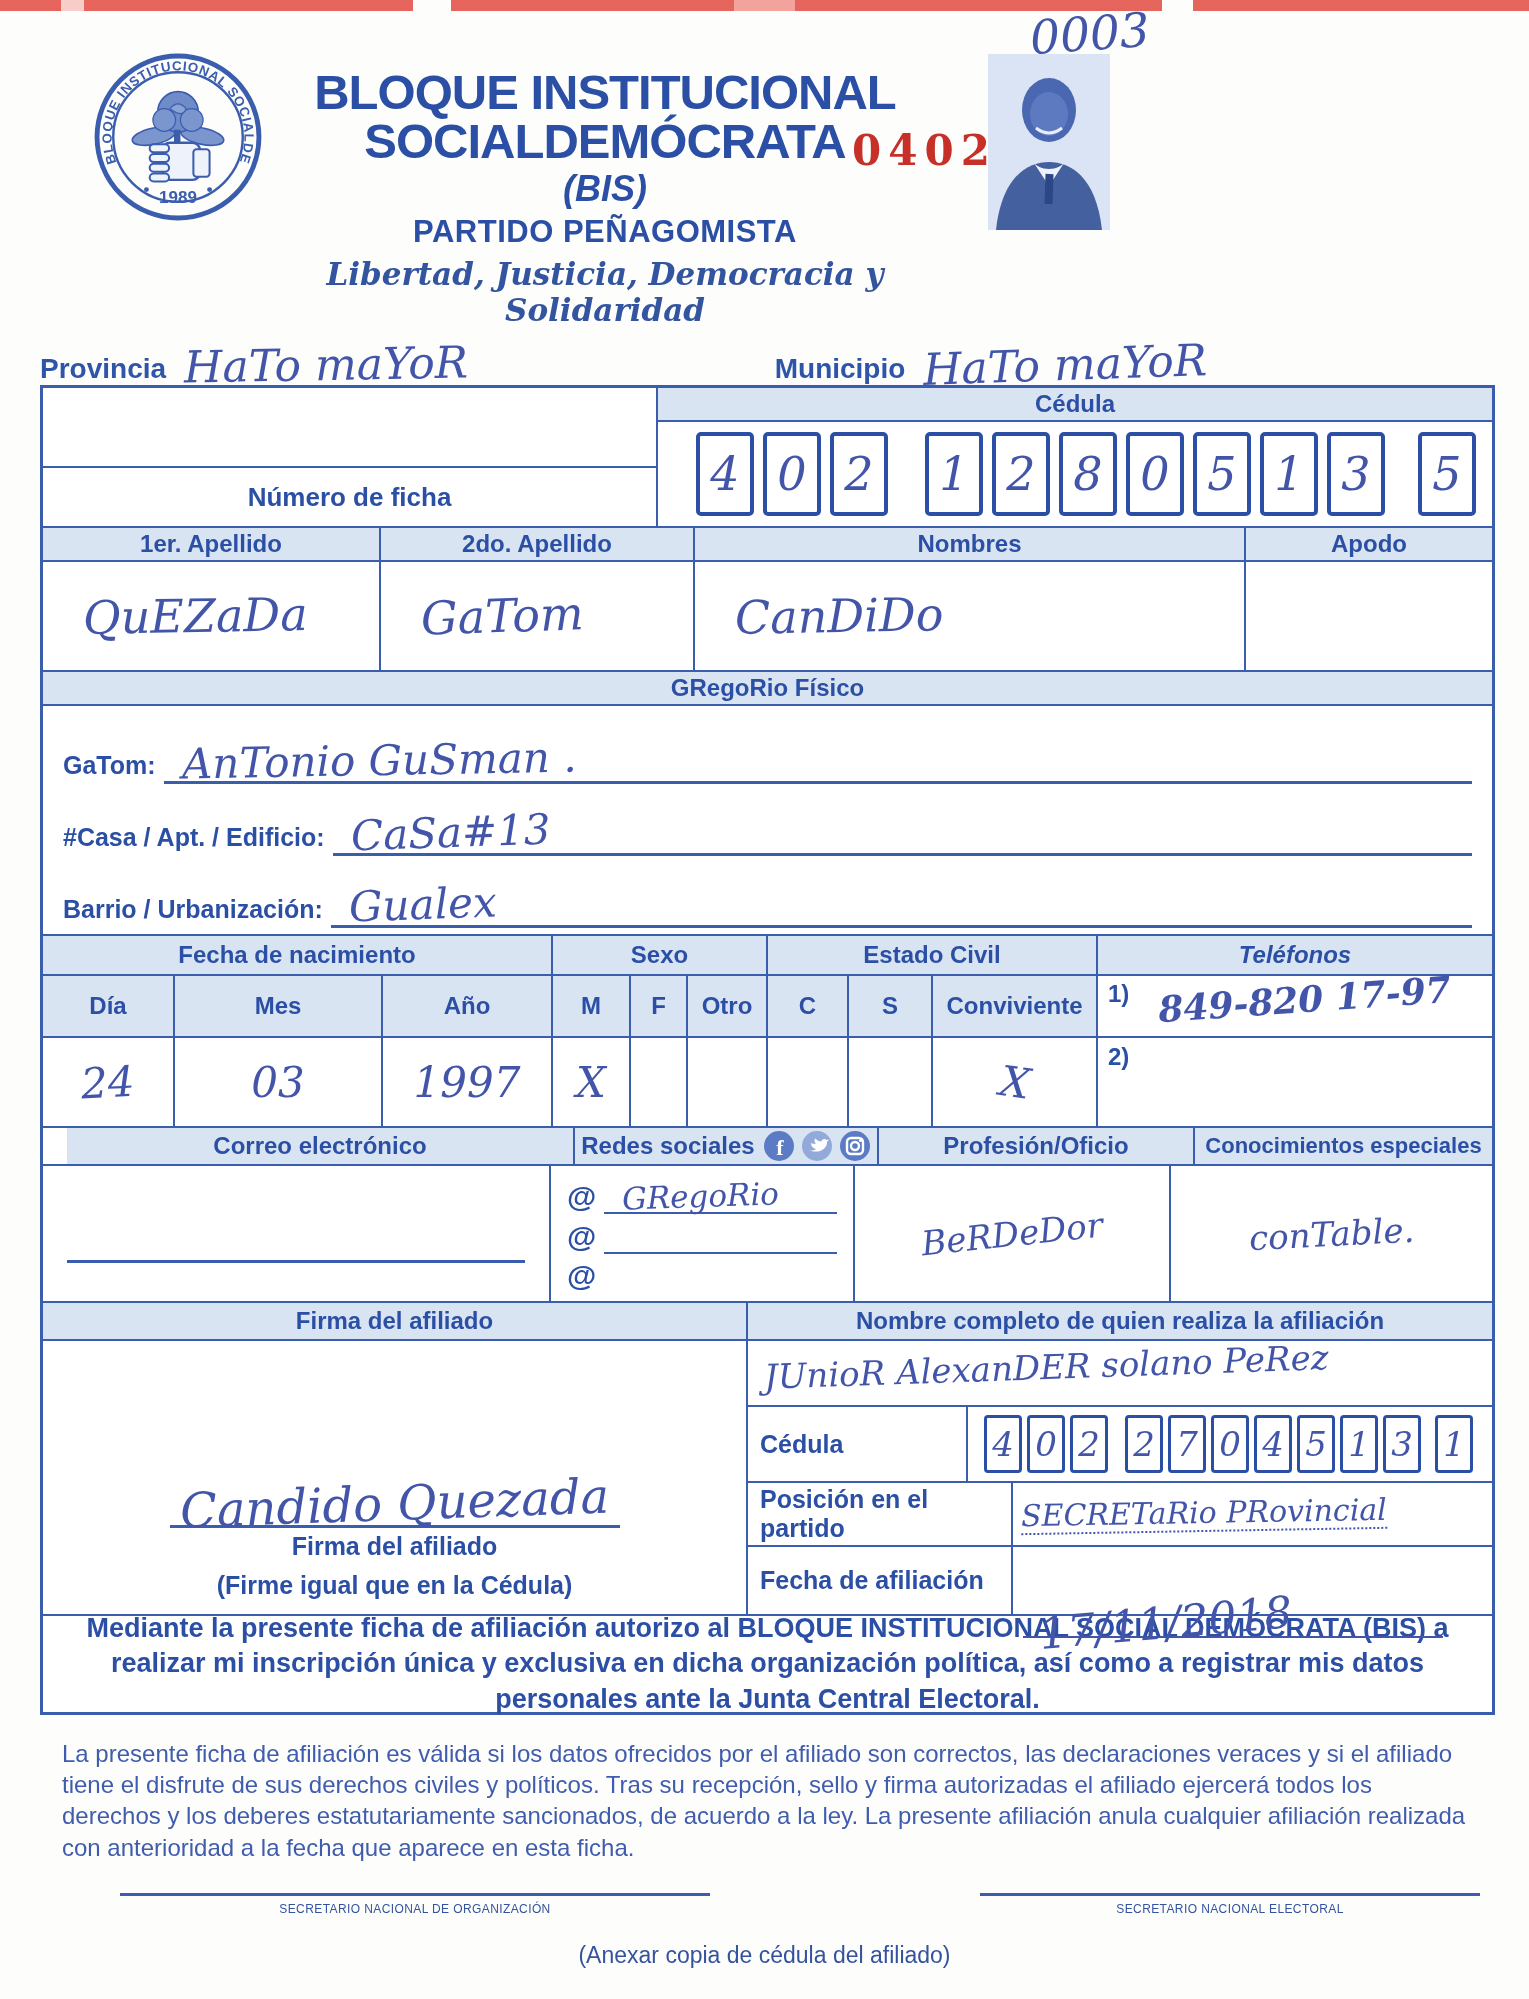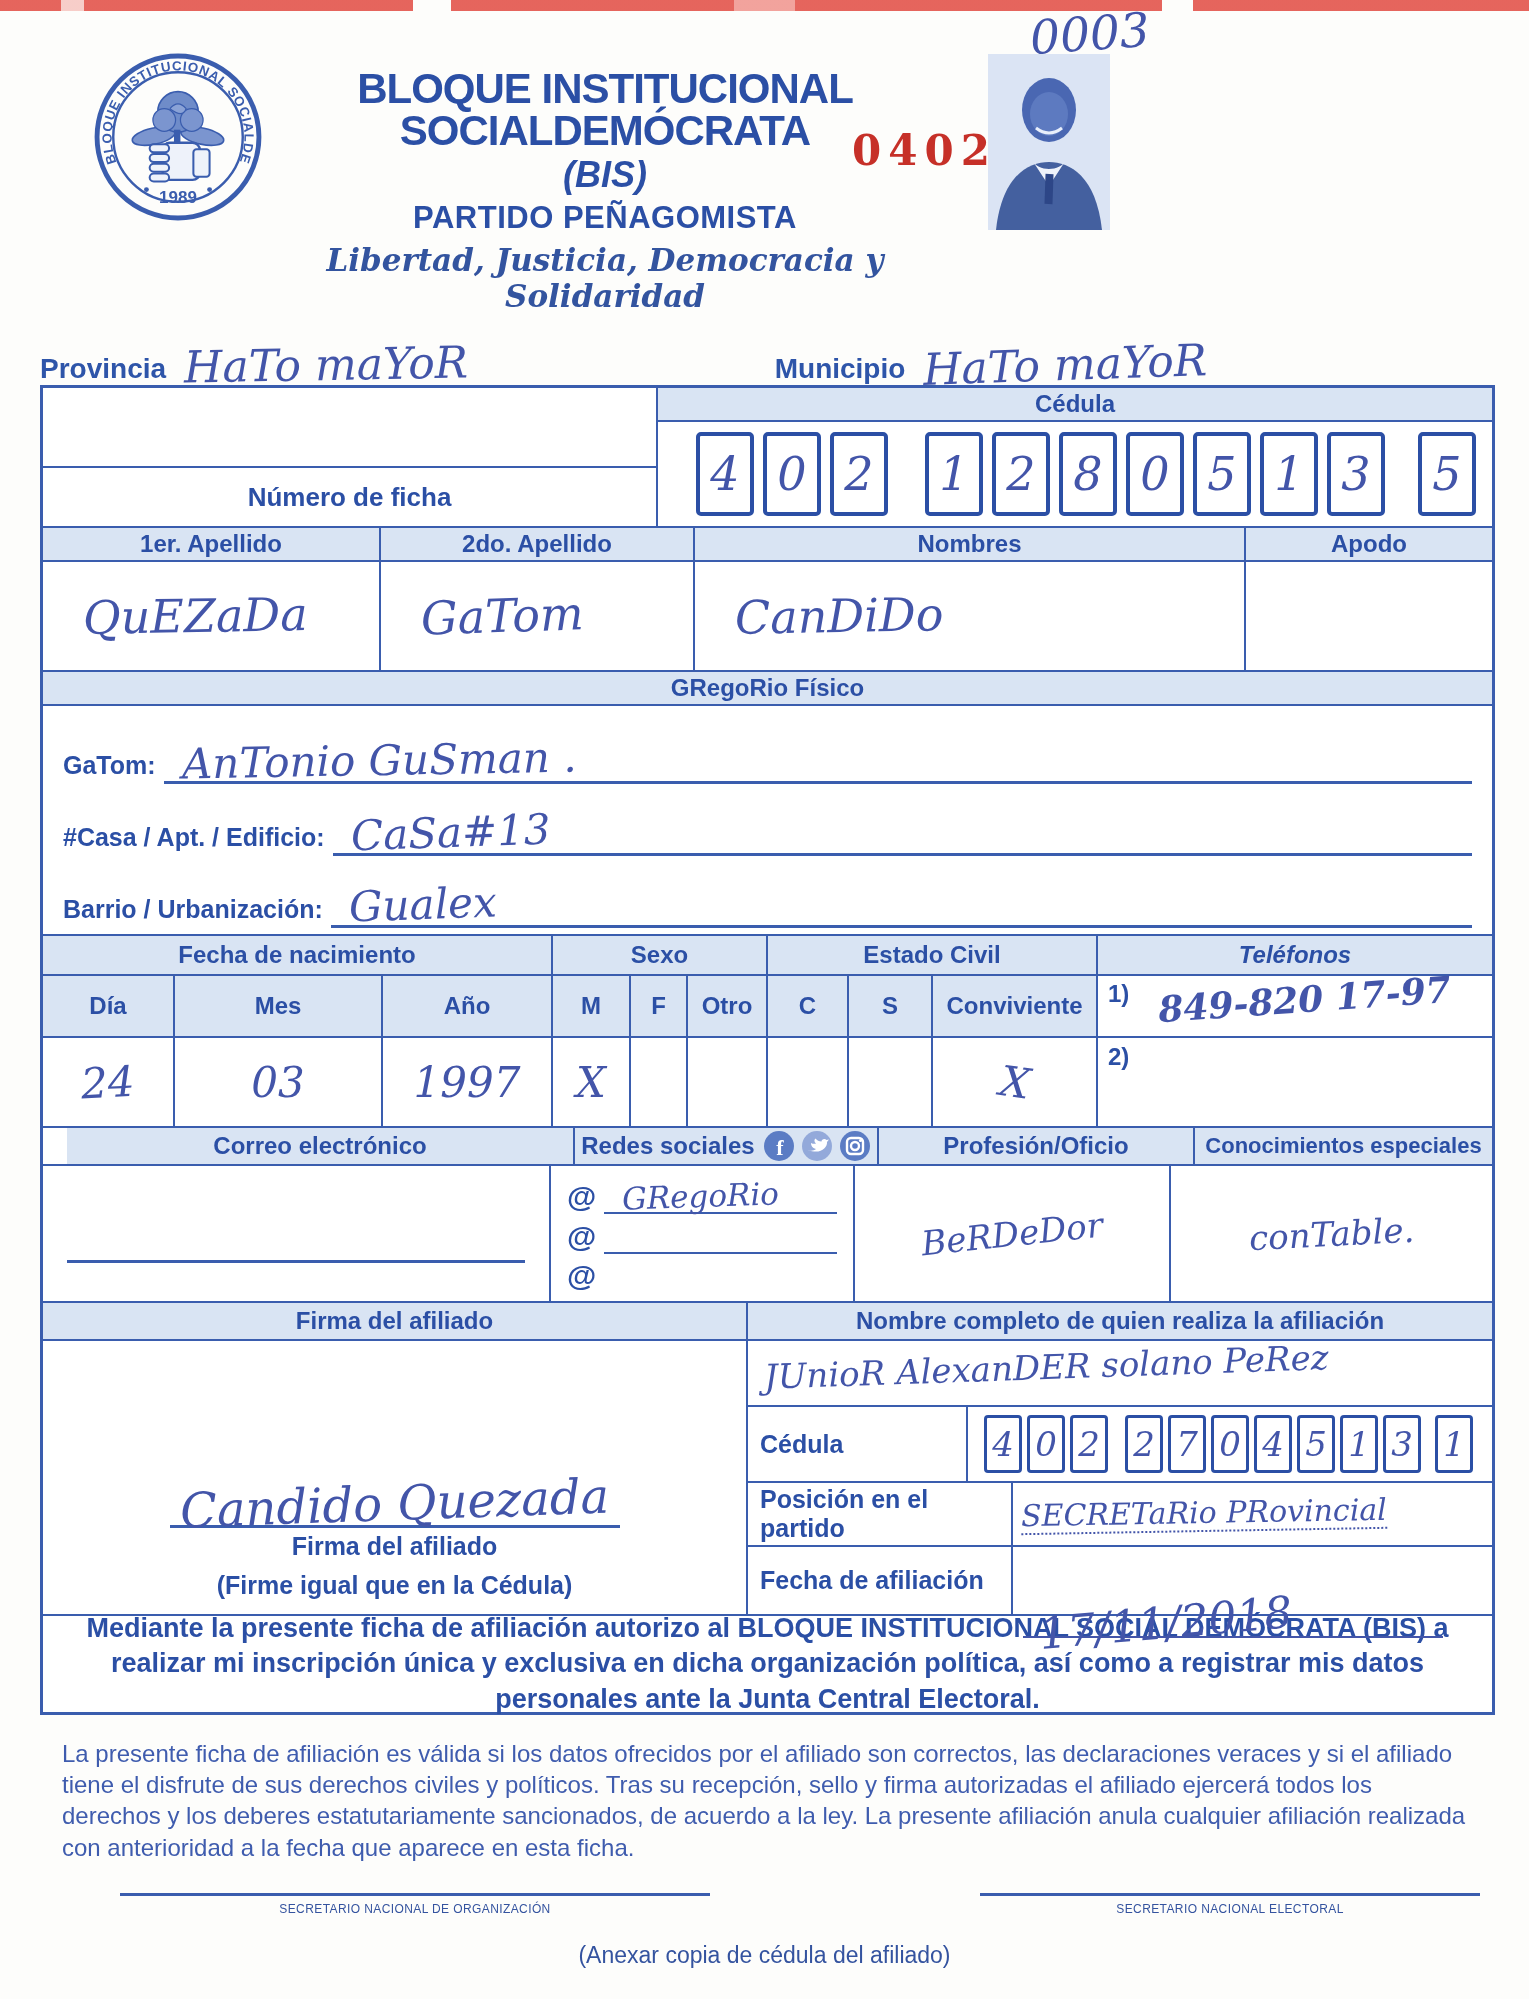--- a/index.html
+++ b/index.html
@@ -31,21 +31,21 @@
   }
   .hw{
     font-family:"DejaVu Serif",serif;
     font-style:italic;
     color:var(--ink);
     white-space:nowrap;
   }
   
   .logo{position:absolute;left:72px;top:52px;}
   .title-block{position:absolute;left:250px;top:68px;width:710px;text-align:center;}
-  .title{font-size:42px;font-weight:bold;letter-spacing:-1px;line-height:1.0;color:#2b4fa5;}
+  .title{font-size:49px;font-weight:bold;letter-spacing:-1px;line-height:1.0;color:#2b4fa5;}
   .acronym{font-size:36px;font-weight:bold;font-style:italic;margin-top:2px;}
   .subtitle{font-size:31px;font-weight:bold;margin-top:4px;letter-spacing:0.5px;}
   .motto{font-family:"DejaVu Serif",serif;font-style:italic;font-weight:bold;font-size:31px;margin-top:6px;color:#33549f;}
   .serial{
     position:absolute;left:852px;top:126px;
     font-family:"DejaVu Serif",serif;font-weight:bold;
     font-size:42px;letter-spacing:7px;color:var(--red);
   }
   .photo{position:absolute;left:988px;top:54px;width:122px;height:176px;}
   .sheet-number{position:absolute;left:1030px;top:6px;font-size:47px;transform:rotate(-4deg);}

